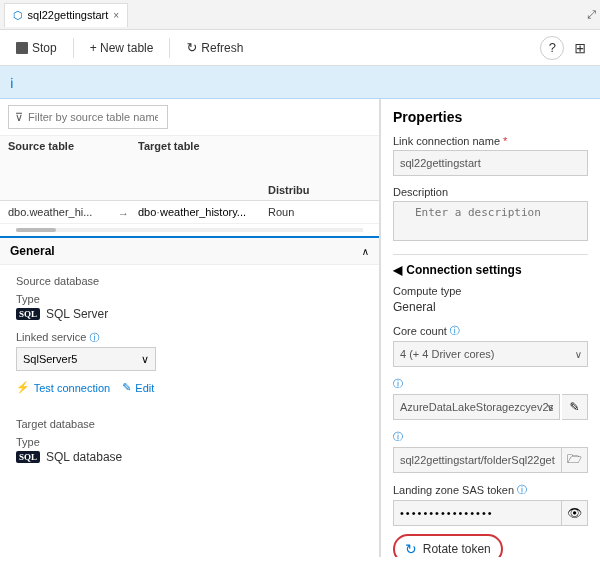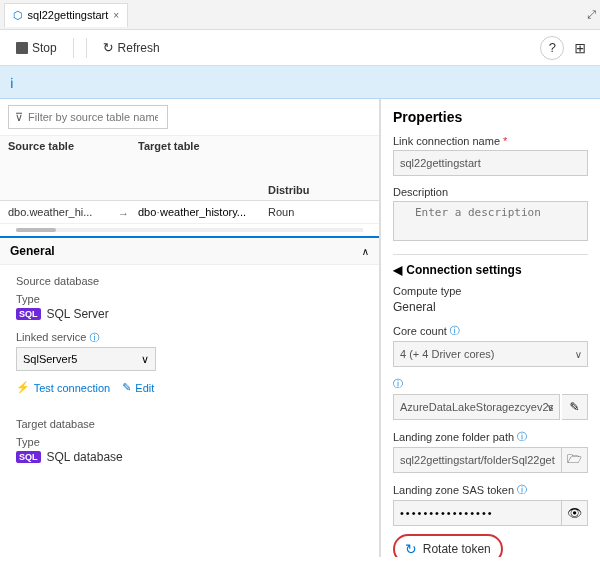--- a/index.html
+++ b/index.html
@@ -64,21 +64,21 @@
     .section-header {
       display: flex; align-items: center; justify-content: space-between;
       padding: 6px 10px; background: #f9f9f9; cursor: pointer; border-bottom: 1px solid #eee;
     }
     .section-header-title { font-weight: 600; font-size: 12px; }
 
     .section-content { padding: 10px 16px; }
     .prop-group { margin-bottom: 10px; }
     .prop-label { font-size: 11px; color: #555; margin-bottom: 2px; }
     .prop-value { font-size: 12px; color: #333; display: flex; align-items: center; gap: 6px; }
-    .sql-badge { background: #6d28d9; color: #fff; font-size: 9px; padding: 1px 3px; border-radius: 2px; font-weight: bold; }
+    .sql-badge { background: #0f172a; color: #fff; font-size: 9px; padding: 1px 3px; border-radius: 2px; font-weight: bold; font-family: Liberation Serif, serif; }
     .linked-svc-input {
       display: flex; align-items: center; border: 1px solid #ccc; background: #f5f5f5;
       height: 24px; padding: 0 6px; font-size: 11px; width: 140px; justify-content: space-between;
     }
     .actions-row { display: flex; gap: 12px; margin-top: 6px; }
     .action-link { color: #0078d4; font-size: 11px; cursor: pointer; display: flex; align-items: center; gap: 4px; text-decoration: none; }
 
     
     .right-panel { width: 220px; padding: 10px 12px; overflow-y: auto; border-left: 1px solid #ddd; background: #fff; }
     .panel-title { font-size: 14px; font-weight: 600; margin-bottom: 10px; }
@@ -128,20 +128,23 @@
   </div>
   <div class="expand-icon">⤢</div>
 </div>
 
 <div class="toolbar">
   <button class="toolbar-btn">
     <span style="display:inline-block;width:12px;height:12px;background:#555;border-radius:1px;"></span>
     <span>Stop</span>
   </button>
   <div class="toolbar-divider"></div>
+  <button class="toolbar-btn">
+    <span>+ New table</span>
+  </button>
   <div class="toolbar-divider"></div>
   <button class="toolbar-btn">
     <span style="font-size:13px;">↻</span>
     <span>Refresh</span>
   </button>
   <div class="toolbar-right">
     <button class="toolbar-btn" style="border:1px solid #ccc;border-radius:50%;width:24px;height:24px;display:flex;align-items:center;justify-content:center;padding:0;font-size:13px;">?</button>
     <button class="toolbar-btn" style="font-size:14px;padding:2px 6px;">⊞</button>
   </div>
 </div>
@@ -288,21 +291,20 @@
             <option>AzureDataLakeStoragezcyev2sa</option>
           </select>
           <span class="select-arrow">∨</span>
         </div>
         <button class="field-icon-btn">✎</button>
       </div>
     </div>
 
     <div class="field-group">
       <div class="field-label">
-        <span>Landing zone folder path</span>
         <span style="color:#0078d4;font-size:10px;"> ⓘ</span>
       </div>
       <div class="field-input-icon">
         <input type="text" style="flex: 1 1 0%; height: 26px; border: 1px solid rgb(204, 204, 204); background: rgb(245, 245, 245); padding: 0px 6px; font-size: 11px; color: rgb(85, 85, 85);" value="sql22gettingstart/folderSql22gettin...">
         <button class="field-icon-btn">🗁</button>
       </div>
     </div>
 
     <div class="field-group">
       <div class="field-label">

